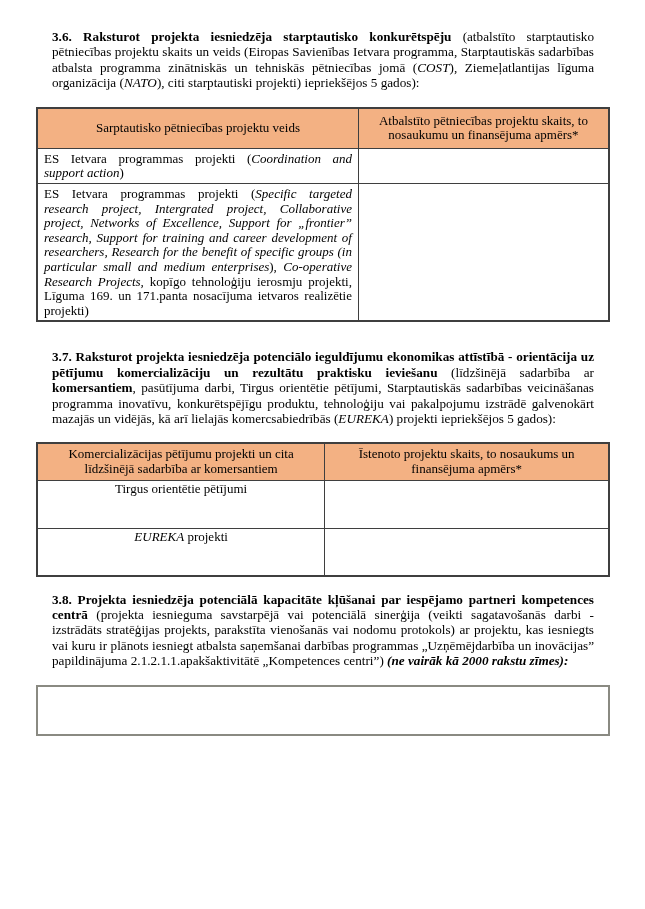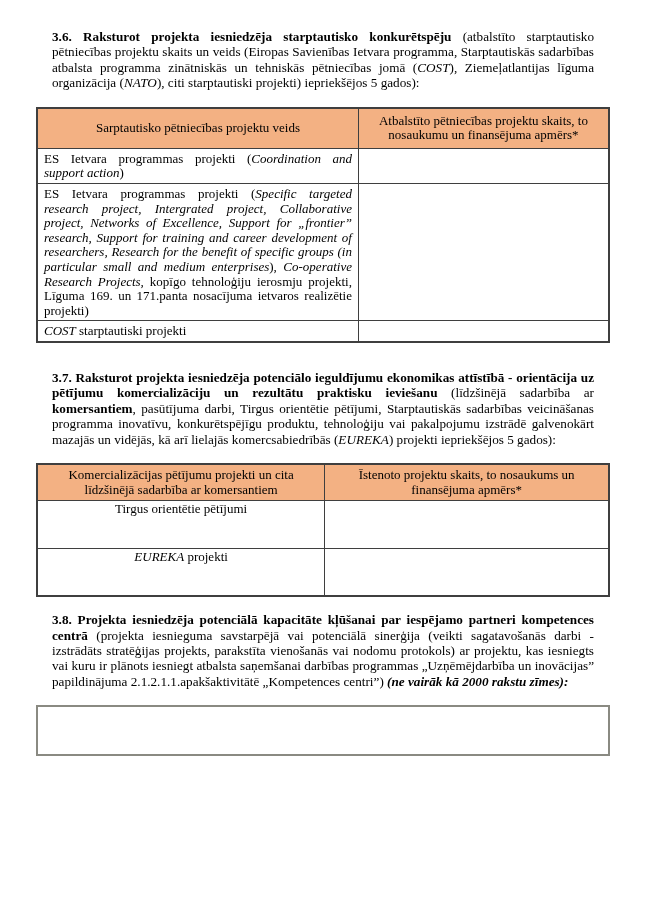--- a/index.html
+++ b/index.html
@@ -89,24 +89,20 @@
     </thead>
     <tbody>
       <tr>
         <td class="label"><span>ES Ietvara programmas projekti (</span><span class="i" style="font-style: italic;">Coordination and support action</span><span>)</span></td>
         <td class="value"></td>
       </tr>
       <tr>
         <td class="label"><span>ES Ietvara programmas projekti (</span><span class="i" style="font-style: italic;">Specific targeted research project, Intergrated project, Collaborative project, Networks of Excellence, Support for „frontier” research, Support for training and career development of researchers, Research for the benefit of specific groups (in particular small and medium enterprises</span><span>), </span><span class="i" style="font-style: italic;">Co-operative Research Projects,</span><span> kopīgo tehnoloģiju ierosmju projekti, Līguma 169. un 171.panta nosacījuma ietvaros realizētie projekti)</span></td>
         <td class="value"></td>
       </tr>
-      <tr>
-        <td class="label"><span class="i" style="font-style: italic;">COST</span><span> starptautiski projekti</span></td>
-        <td class="value"></td>
-      </tr>
     </tbody>
   </table>
 
 
   <p class="para p37"><span class="b" style="font-weight: bold;">3.7. Raksturot projekta iesniedzēja potenciālo ieguldījumu ekonomikas attīstībā - orientācija uz pētījumu komercializāciju un rezultātu praktisku ieviešanu </span><span>(līdzšinējā sadarbība ar </span><span class="b" style="font-weight: bold;">komersantiem</span><span>, pasūtījuma darbi, Tirgus orientētie pētījumi, Starptautiskās sadarbības veicināšanas programma inovatīvu, konkurētspējīgu produktu, tehnoloģiju vai pakalpojumu izstrādē galvenokārt mazajās un vidējās, kā arī lielajās komercsabiedrībās (</span><span class="i" style="font-style: italic;">EUREKA</span><span>) projekti iepriekšējos 5 gados):</span></p>
 
   <table class="doc-table t2">
     <colgroup>
         <col class="c1">
         <col class="c2">

